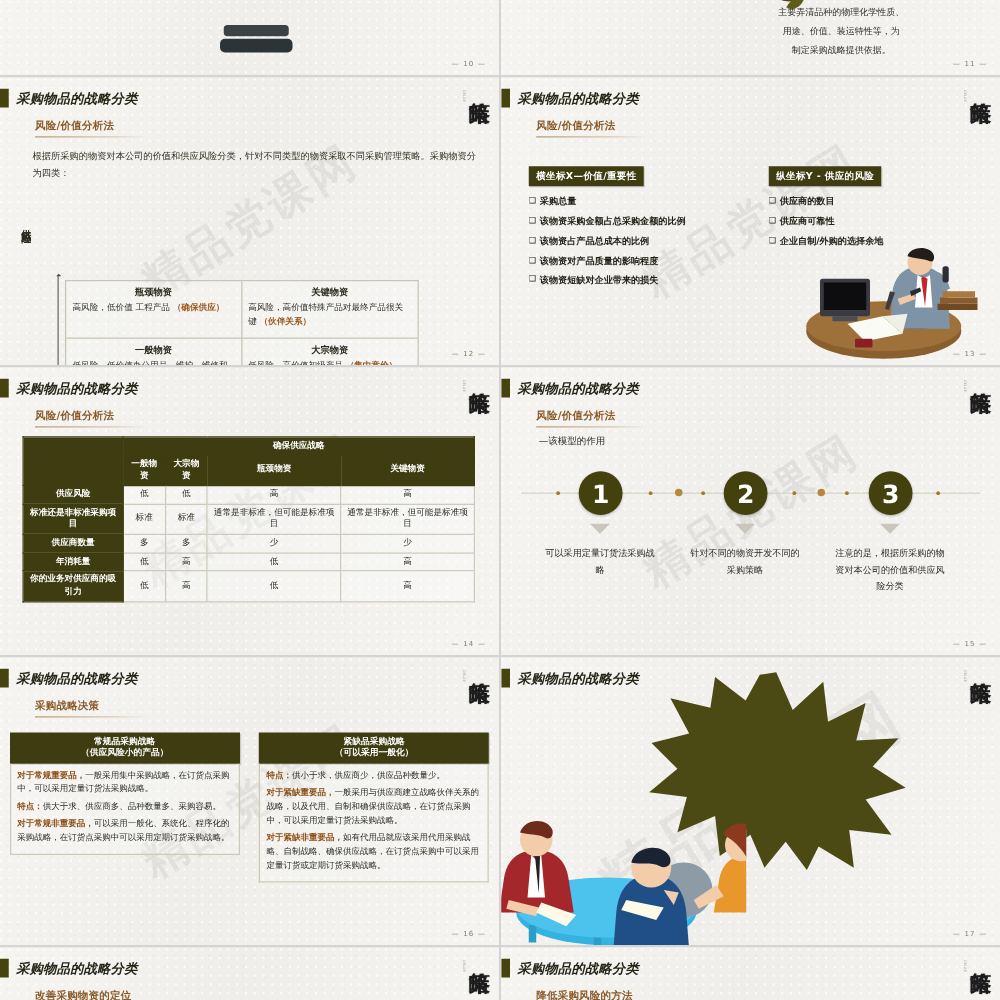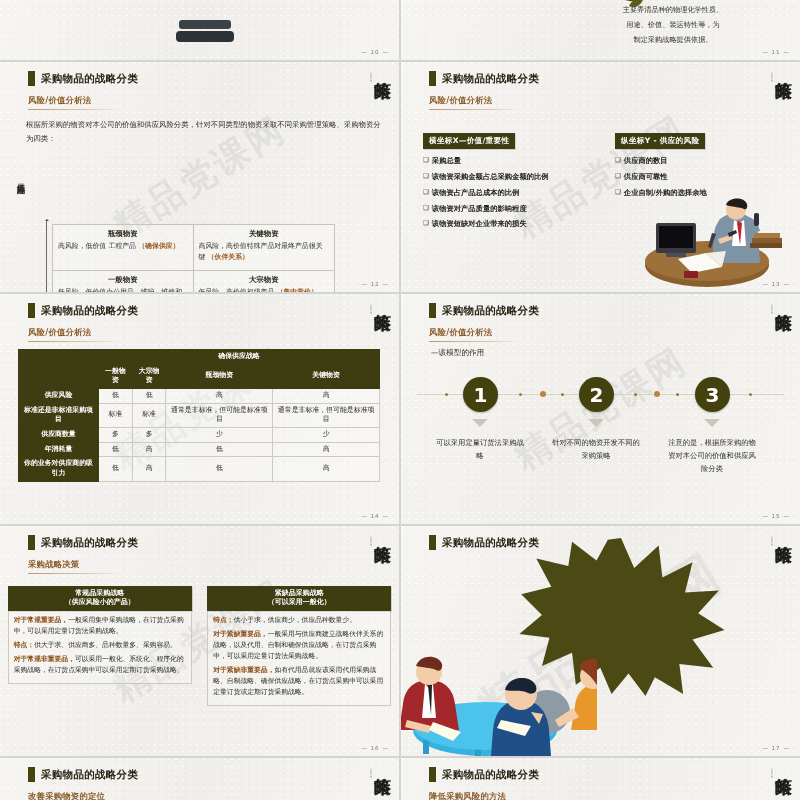--- a/index.html
+++ b/index.html
@@ -19,21 +19,21 @@
   .slide{
     position:relative; overflow:hidden;
     background:#f3f2ef;
     background-image:
       radial-gradient(circle at 14% 22%, rgba(255,255,255,.85) 0 1px, transparent 1px),
       radial-gradient(circle at 62% 71%, rgba(0,0,0,.025) 0 1px, transparent 1px),
       linear-gradient(115deg,#f6f5f2 0%,#efeeea 48%,#f5f4f1 100%);
     background-size:7px 7px, 9px 9px, 100% 100%;
   }
   
-  .s-head{ position:absolute; left:28px; top:9px; display:flex; align-items:center; gap:6px; }
+  .s-head{ position:absolute; left:0; top:9px; display:flex; align-items:center; gap:6px;font-style:italic; }
   .s-head .bar{ width:7px; height:15px; background:#45440f; }
   .s-head .ttl{ font-size:10.5px; font-weight:bold; color:#262616; letter-spacing:.3px; }
   .logo{
     position:absolute; right:8px; top:6px; width:34px; height:46px;
     display:flex; align-items:flex-start; justify-content:flex-end;
   }
   .logo .cn{
     font-family:"DejaVu Serif","Liberation Serif",serif;
     font-weight:bold; font-size:17px; line-height:1.05; color:#1c1c1c;
     writing-mode:vertical-rl; text-orientation:upright; letter-spacing:1px;

